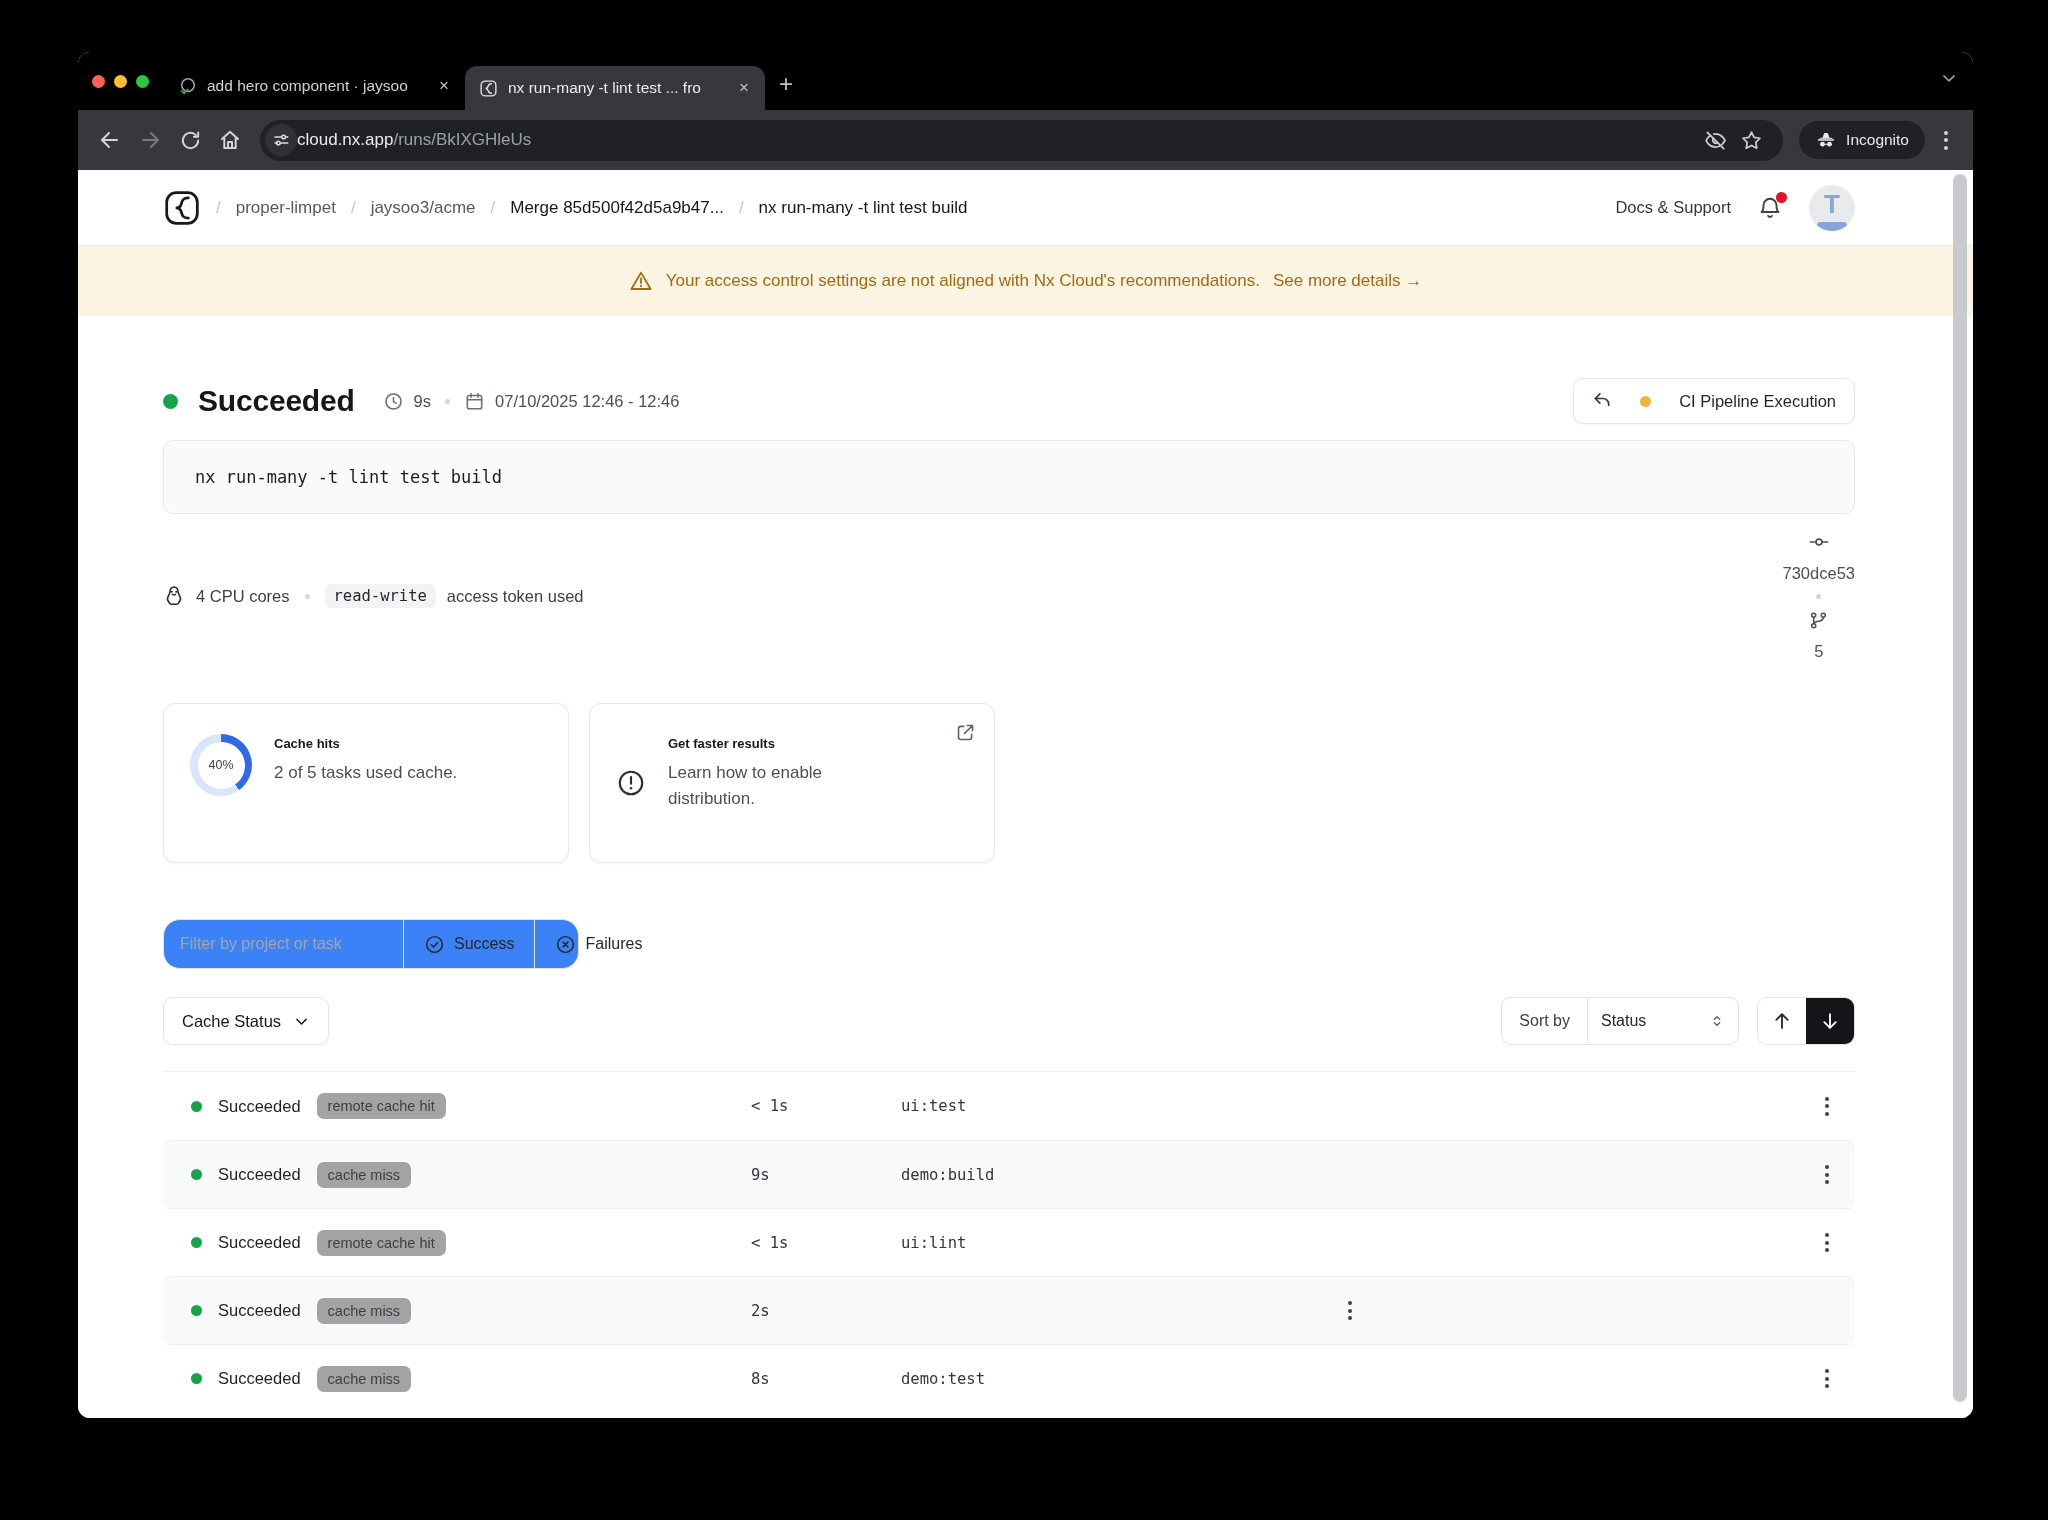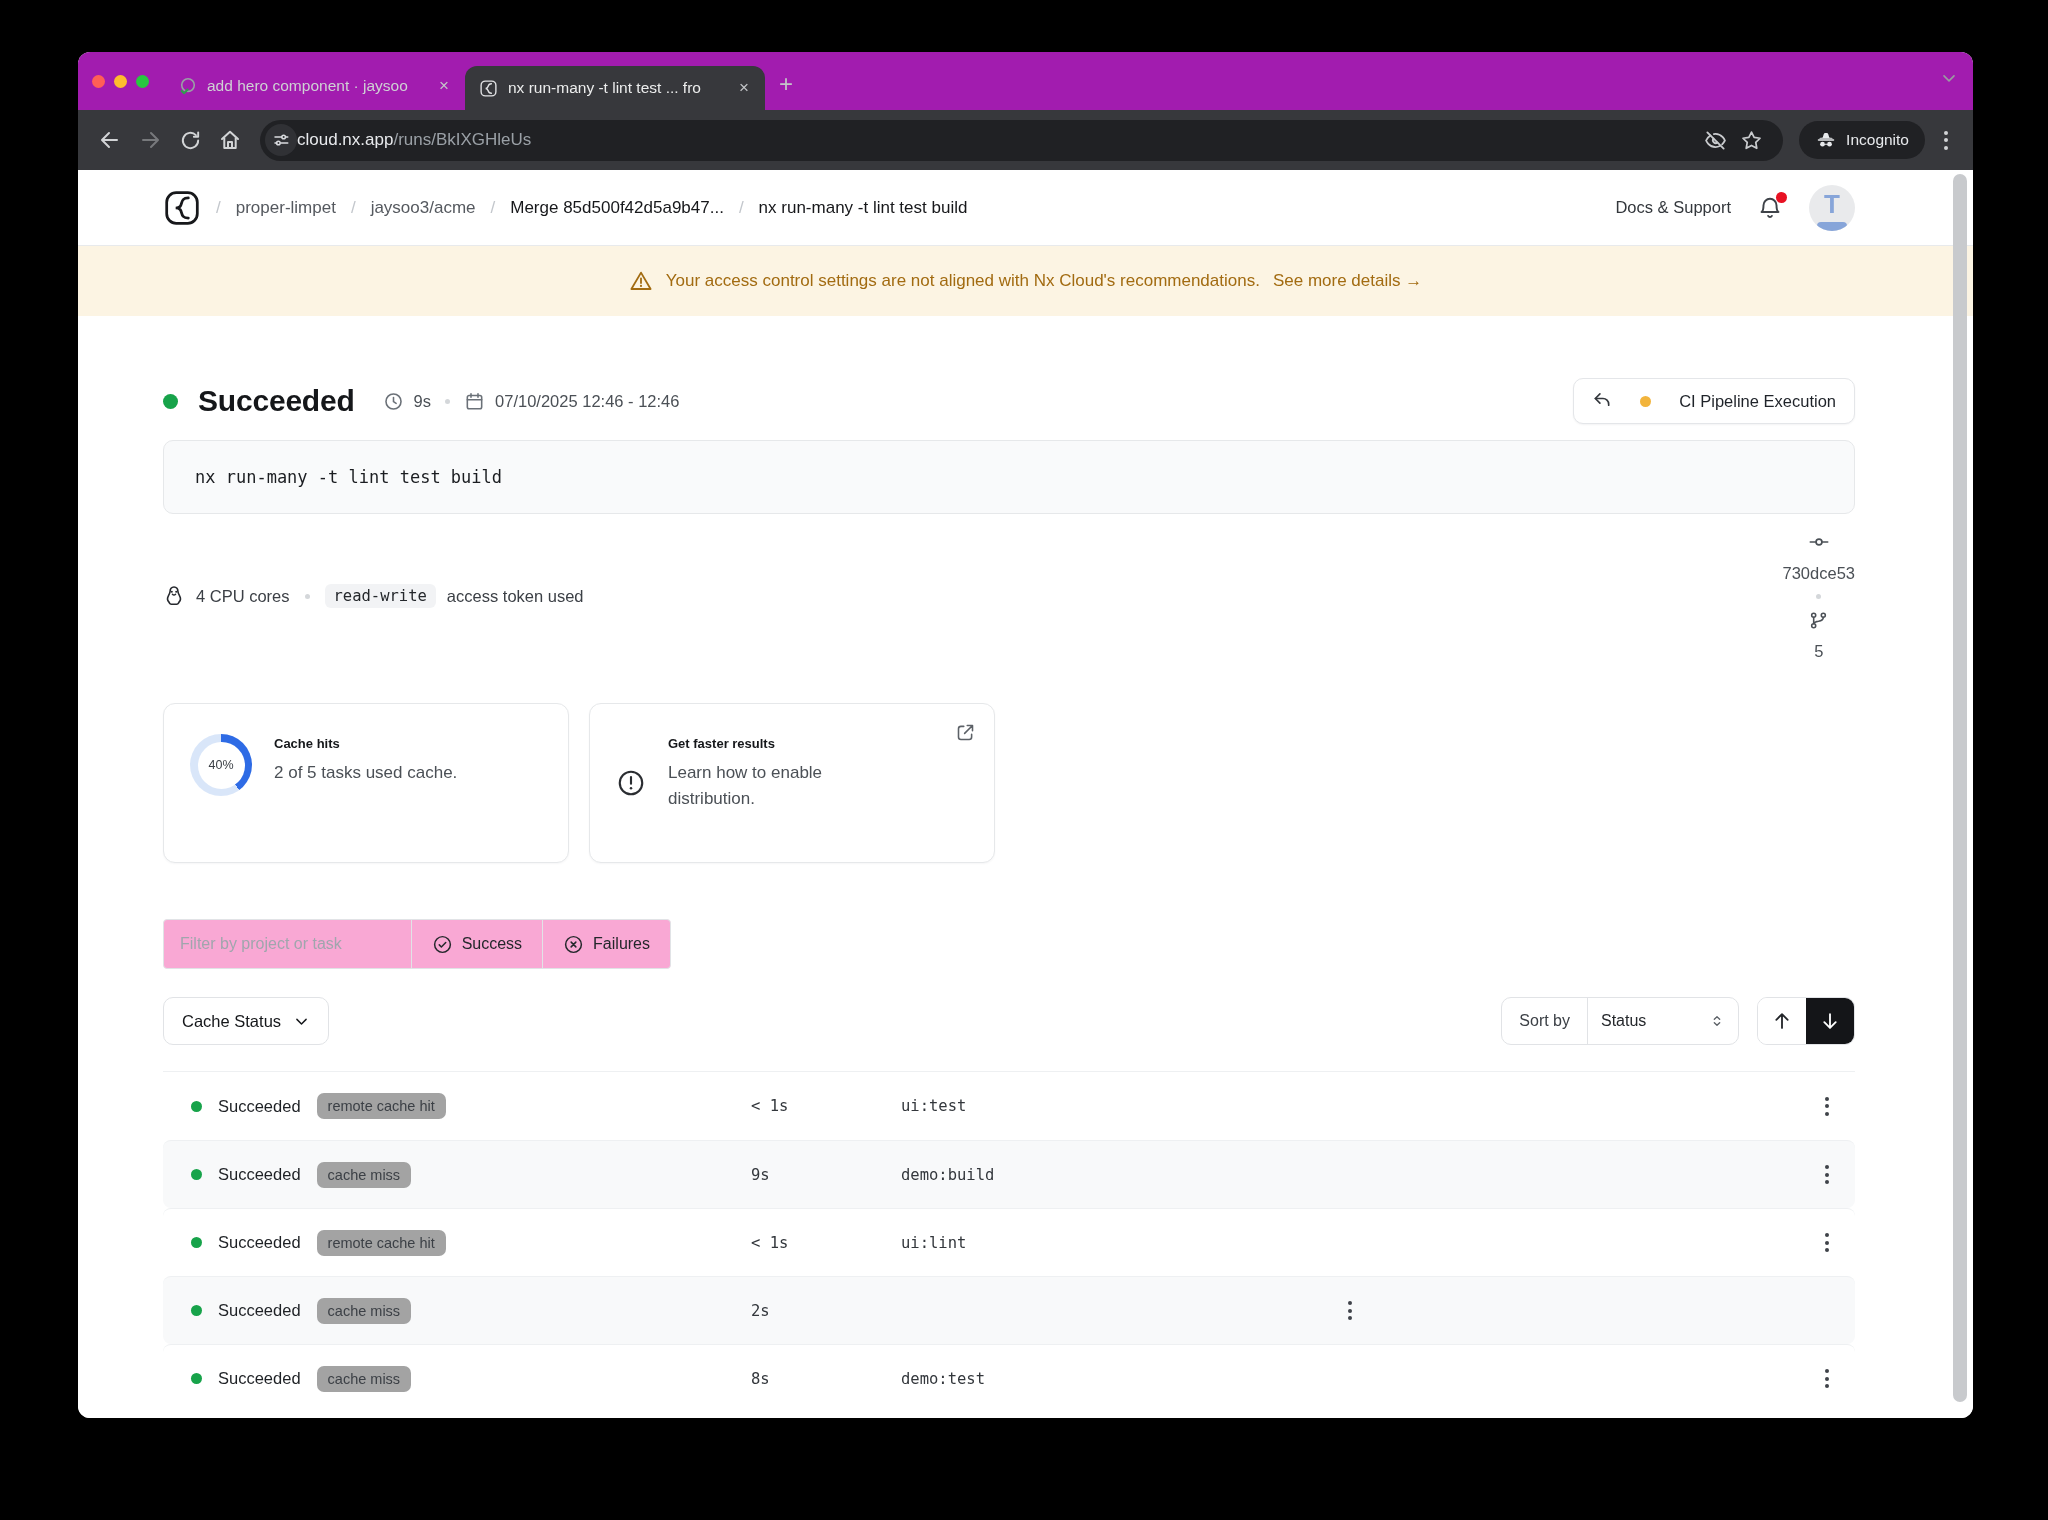--- a/index.html
+++ b/index.html
@@ -2,21 +2,21 @@
 <html><head>
 <meta charset="utf-8">
 <style>
   * { margin:0; padding:0; box-sizing:border-box; }
   html,body { width:2048px; height:1520px; background:#000; font-family:"Liberation Sans","DejaVu Sans",sans-serif; }
   .mono { font-family:"DejaVu Sans Mono","Liberation Mono",monospace; }
 
   .window { position:absolute; left:78px; top:52px; width:1895px; height:1366px; border-radius:12px; overflow:hidden; background:#fff; }
 
   
-  .tabstrip { height:58px; background:#a21caf; display:flex; align-items:flex-end; position:relative; }
+  .tabstrip { height:58px; background:#000000; display:flex; align-items:flex-end; position:relative; }
   .traffic { display:flex; gap:9px; padding:0 16px 0 14px; align-items:center; position:absolute; top:0; left:0; height:58px; }
   .light { width:13px; height:13px; border-radius:50%; }
   .light.r { background:#ff5f57; } .light.y { background:#febc2e; } .light.g { background:#28c840; }
   .tabs { display:flex; align-items:flex-end; margin-left:87px; height:58px; }
   .tab { width:300px; height:44px; display:flex; align-items:center; gap:10px; padding:0 12px 0 14px; color:#cfd1d4; font-size:15.5px; }
   .tab.inactive { height:58px; padding-top:10px; }
   .tab.active { background:#37383c; border-radius:12px 12px 0 0; color:#eceded; }
   .tab .title { flex:1; white-space:nowrap; overflow:hidden; text-overflow:ellipsis; }
   .tab .close { font-size:17px; color:#c3c5c8; padding:0 4px; cursor:default; }
   .newtab { color:#c3c5c8; font-size:24px; font-weight:300; padding:0 18px 12px 14px; }
@@ -73,21 +73,21 @@
   .card { width:406px; height:160px; border:1px solid #e6e8ea; border-radius:12px; background:#fff; box-shadow:0 1px 2px rgba(16,24,40,.04); position:relative; padding:30px 26px 0 26px; display:flex; gap:22px; }
   .donut { width:62px; height:62px; border-radius:50%; display:flex; align-items:center; justify-content:center; flex:none; }
   .donut .hole { width:47px; height:47px; border-radius:50%; background:#fff; display:flex; align-items:center; justify-content:center; font-size:12.5px; color:#3c4046; }
   .cardtitle { font-size:13px; font-weight:600; color:#15171a; margin-bottom:9px; }
   .cardsub { font-size:17px; color:#4b5056; line-height:1.55; }
   .extlink { position:absolute; top:18px; right:18px; color:#5c6167; }
   .alerticon { flex:none; color:#2a2d31; margin-top:34px; }
   .card .textcol { padding-top:2px; }
   .card2text { max-width:210px; }
 
-  .filtergroup { margin-top:56px; width:508px; height:50px; border:1px solid #e1e3e6; border-radius:4px; display:flex; align-items:stretch; background:#f9a8d4; }
+  .filtergroup { margin-top:56px; width:416px; height:50px; border:1px solid #e1e3e6; border-radius:17px; display:flex; align-items:stretch; background:#3b82f6; }
   .filterinput { flex:1.45; border:none; outline:none; background:transparent; padding:0 16px; font-size:16px; color:#24272b; border-radius:10px 0 0 10px; font-family:inherit; }
   .filterinput::placeholder { color:#a0a6ad; }
   .seg { display:flex; align-items:center; gap:9px; padding:0 20px; border-left:1px solid #e1e3e6; font-size:16px; font-weight:500; color:#24272b; }
 
   .controlsrow { margin-top:28px; display:flex; align-items:center; }
   .cachestatus { height:48px; border:1px solid #e1e3e6; border-radius:10px; background:#fff; display:flex; align-items:center; gap:12px; padding:0 18px; font-size:16.5px; font-weight:500; color:#15171a; }
   .sortwrap { margin-left:auto; display:flex; align-items:center; gap:18px; }
   .sortgroup { display:flex; height:48px; border:1px solid #e1e3e6; border-radius:10px; overflow:hidden; background:#fff; }
   .sortlabel { display:flex; align-items:center; padding:0 17px; font-size:16px; color:#3c4046; border-right:1px solid #e1e3e6; }
   .sortselect { display:flex; align-items:center; justify-content:space-between; width:150px; padding:0 13px; font-size:16px; color:#24272b; color-scheme:light; }

